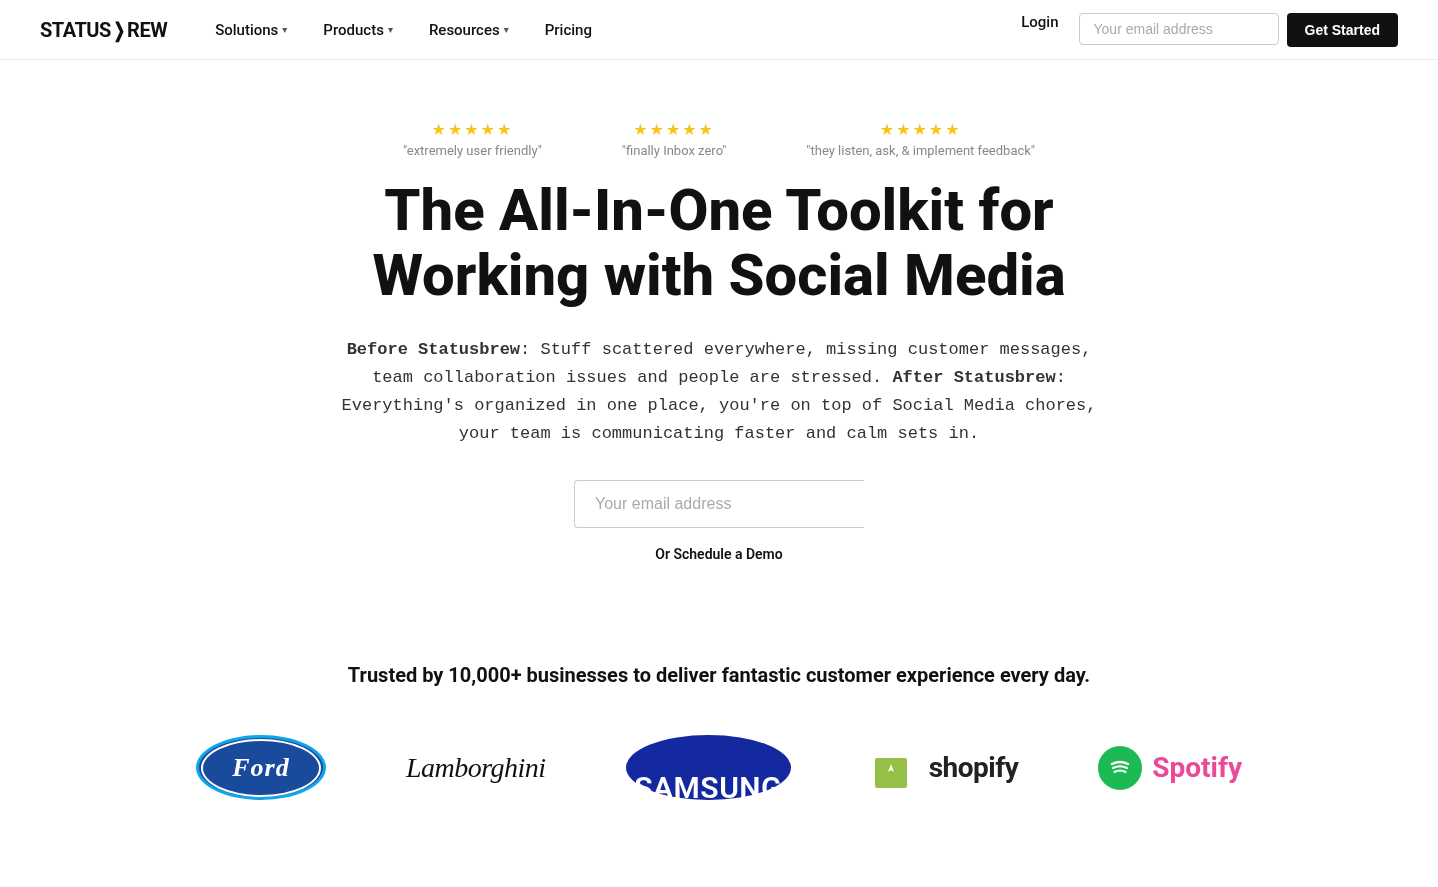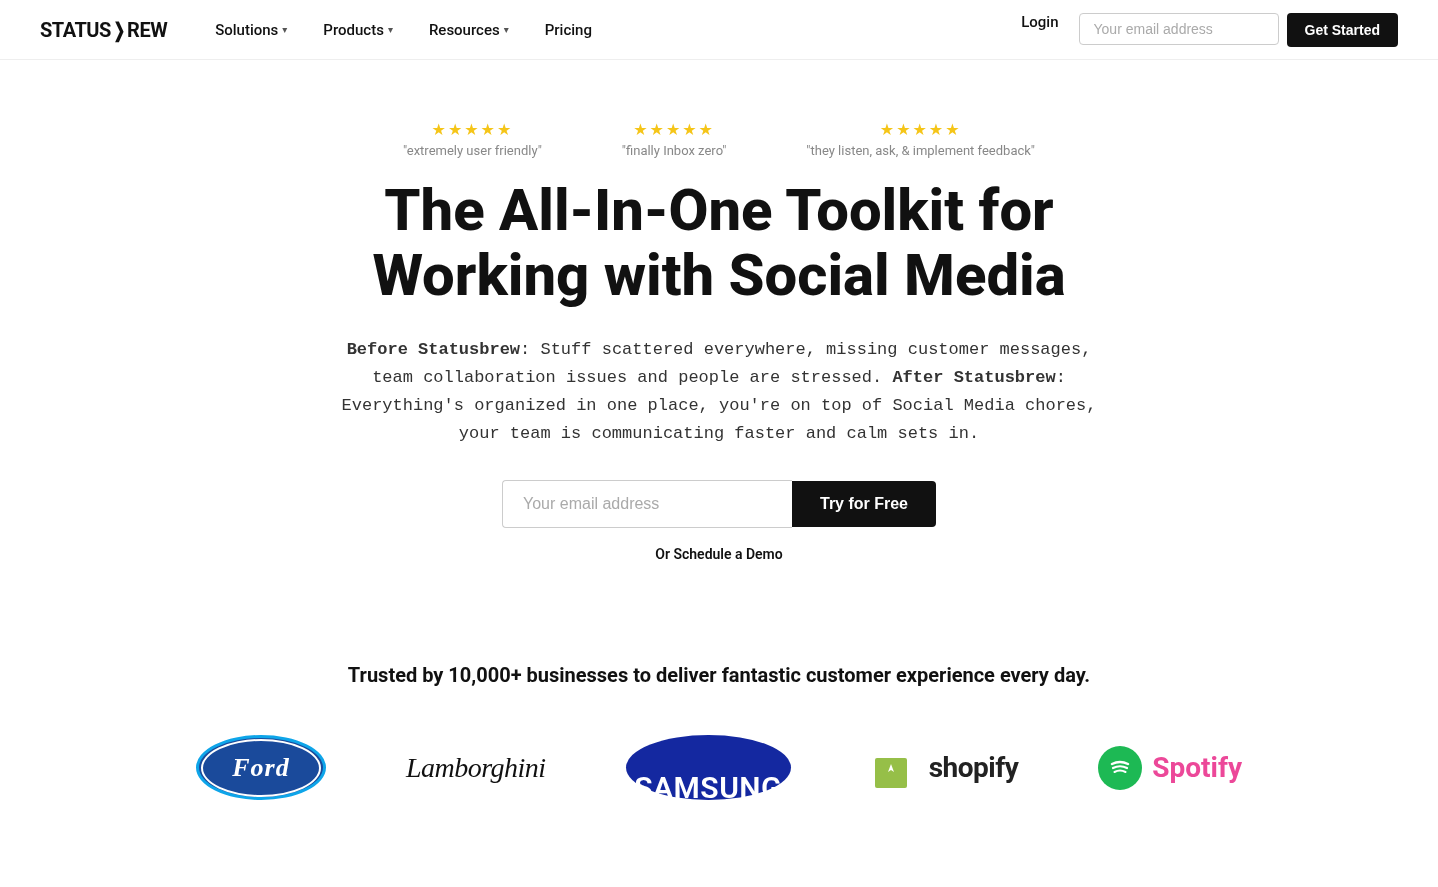--- a/index.html
+++ b/index.html
@@ -312,21 +312,20 @@
   </div>
 
   <h1 class="hero-title">The All-In-One Toolkit for Working with Social Media</h1>
 
   <p class="hero-desc">
     <strong>Before Statusbrew</strong><span>: Stuff scattered everywhere, missing customer messages, team collaboration issues and people are stressed.</span> <strong>After Statusbrew</strong><span>: Everything's organized in one place, you're on top of Social Media chores, your team is communicating faster and calm sets in.</span>
   </p>
 
   <div class="cta-row">
     <input class="cta-email" type="email" placeholder="Your email address" style="">
-    <button class="cta-btn">Try for Free</button>
   </div>
 
   <a class="schedule-demo">Or Schedule a Demo</a>
 </section>
 
 <section class="trusted-section">
   <div class="trusted-title">Trusted by 10,000+ businesses to deliver fantastic customer experience every day.</div>
   <div class="logos-row">
 
     <div class="ford-logo">

